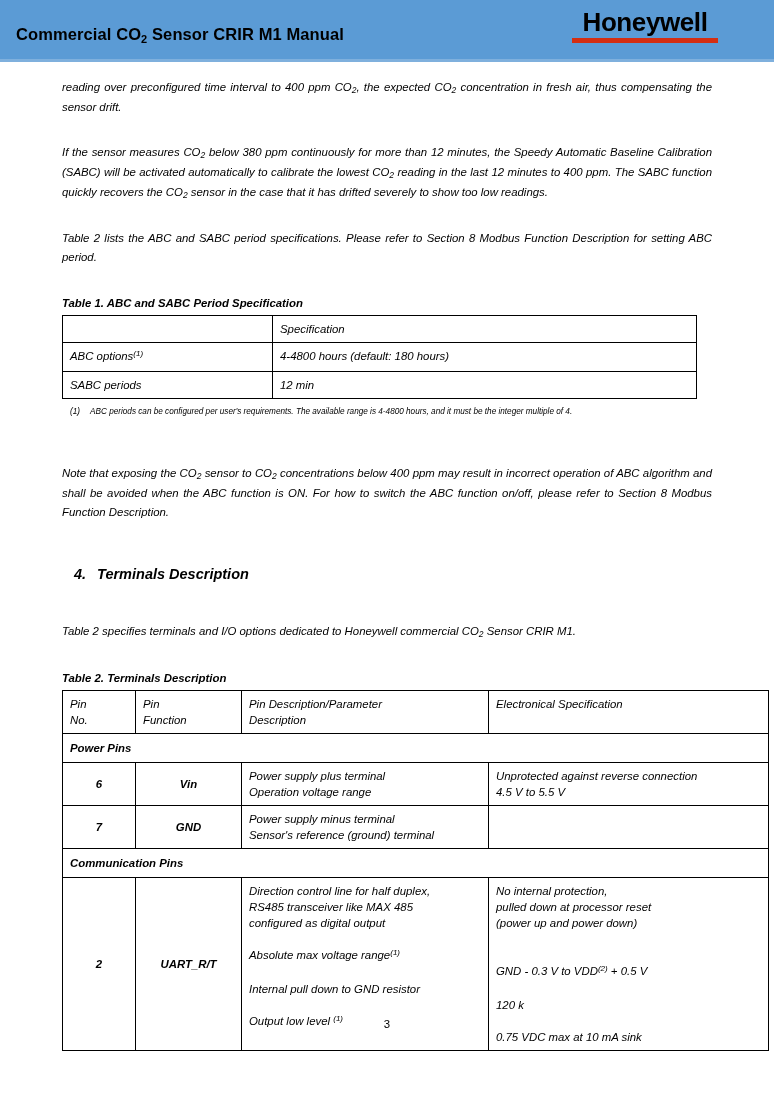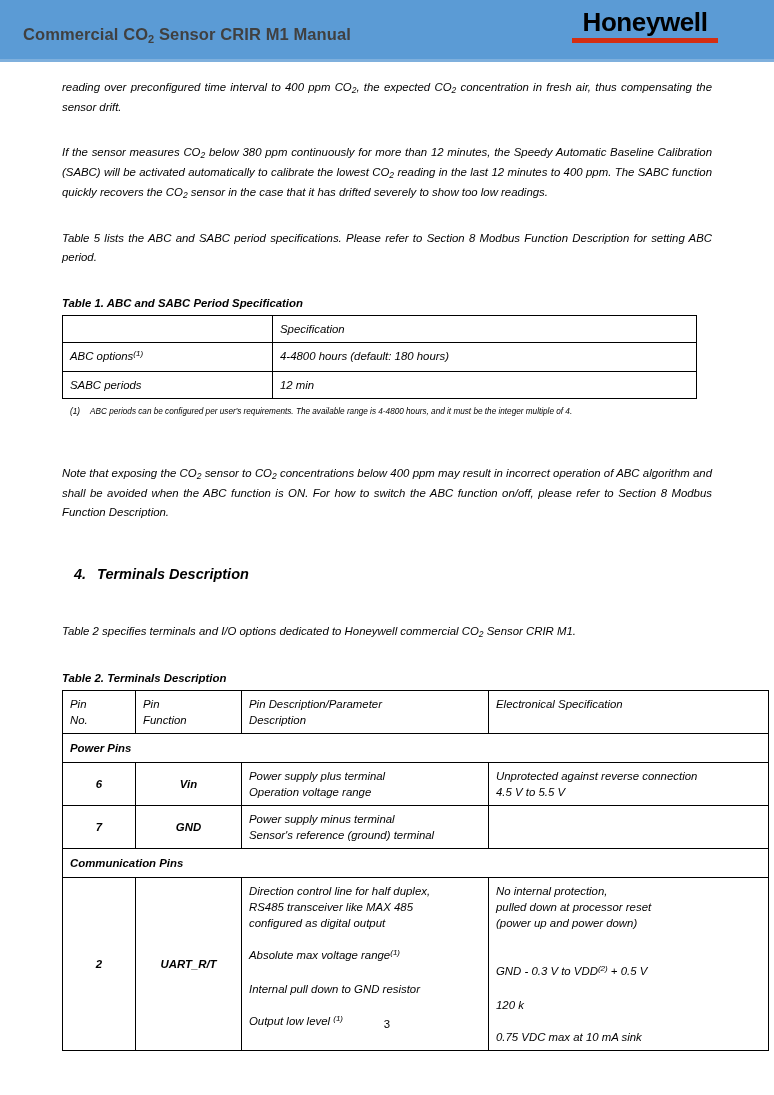--- a/index.html
+++ b/index.html
@@ -26,25 +26,25 @@
   
   .header {
     position: relative;
     height: 62px;
     background: #5b9bd5;
     border-bottom: 3px solid #7fb0dd;
     box-sizing: border-box;
   }
   .header-title {
     position: absolute;
-    left: 23px;
+    left: 16px;
     top: 25px;
     font-size: 16.5px;
     font-weight: bold;
-    color: #404040;
+    color: #000000;
     letter-spacing: 0.1px;
     white-space: nowrap;
   }
   .header-title sub {
     font-size: 11px;
     vertical-align: baseline;
     position: relative;
     top: 3px;
   }
   .brand {
@@ -188,21 +188,21 @@
   <div class="content">
 
     <p class="para"><span>reading over preconfigured time interval to 400 ppm CO</span><sub class="chem">2</sub><span>, the expected CO</span><sub class="chem">2</sub><span> concentration in fresh air, thus compensating the sensor drift.</span></p>
 
     <div class="gap-md"></div>
 
     <p class="para"><span>If the sensor measures CO</span><sub class="chem">2</sub><span> below 380 ppm continuously for more than 12 minutes, the Speedy Automatic Baseline Calibration (SABC) will be activated automatically to calibrate the lowest CO</span><sub class="chem">2</sub><span> reading in the last 12 minutes to 400 ppm. The SABC function quickly recovers the CO</span><sub class="chem">2</sub><span> sensor in the case that it has drifted severely to show too low readings.</span></p>
 
     <div class="gap-md"></div>
 
-    <p class="para">Table 5 lists the ABC and SABC period specifications. Please refer to Section 8 Modbus Function Description for setting ABC period.</p>
+    <p class="para">Table 2 lists the ABC and SABC period specifications. Please refer to Section 8 Modbus Function Description for setting ABC period.</p>
 
     <div class="gap-lg"></div>
 
     <div class="table-caption">Table 1. ABC and SABC Period Specification</div>
 
     <table class="doc t1">
       <tbody>
           <tr>
         <td class="c1"></td>
         <td class="c2 bold">Specification</td>

